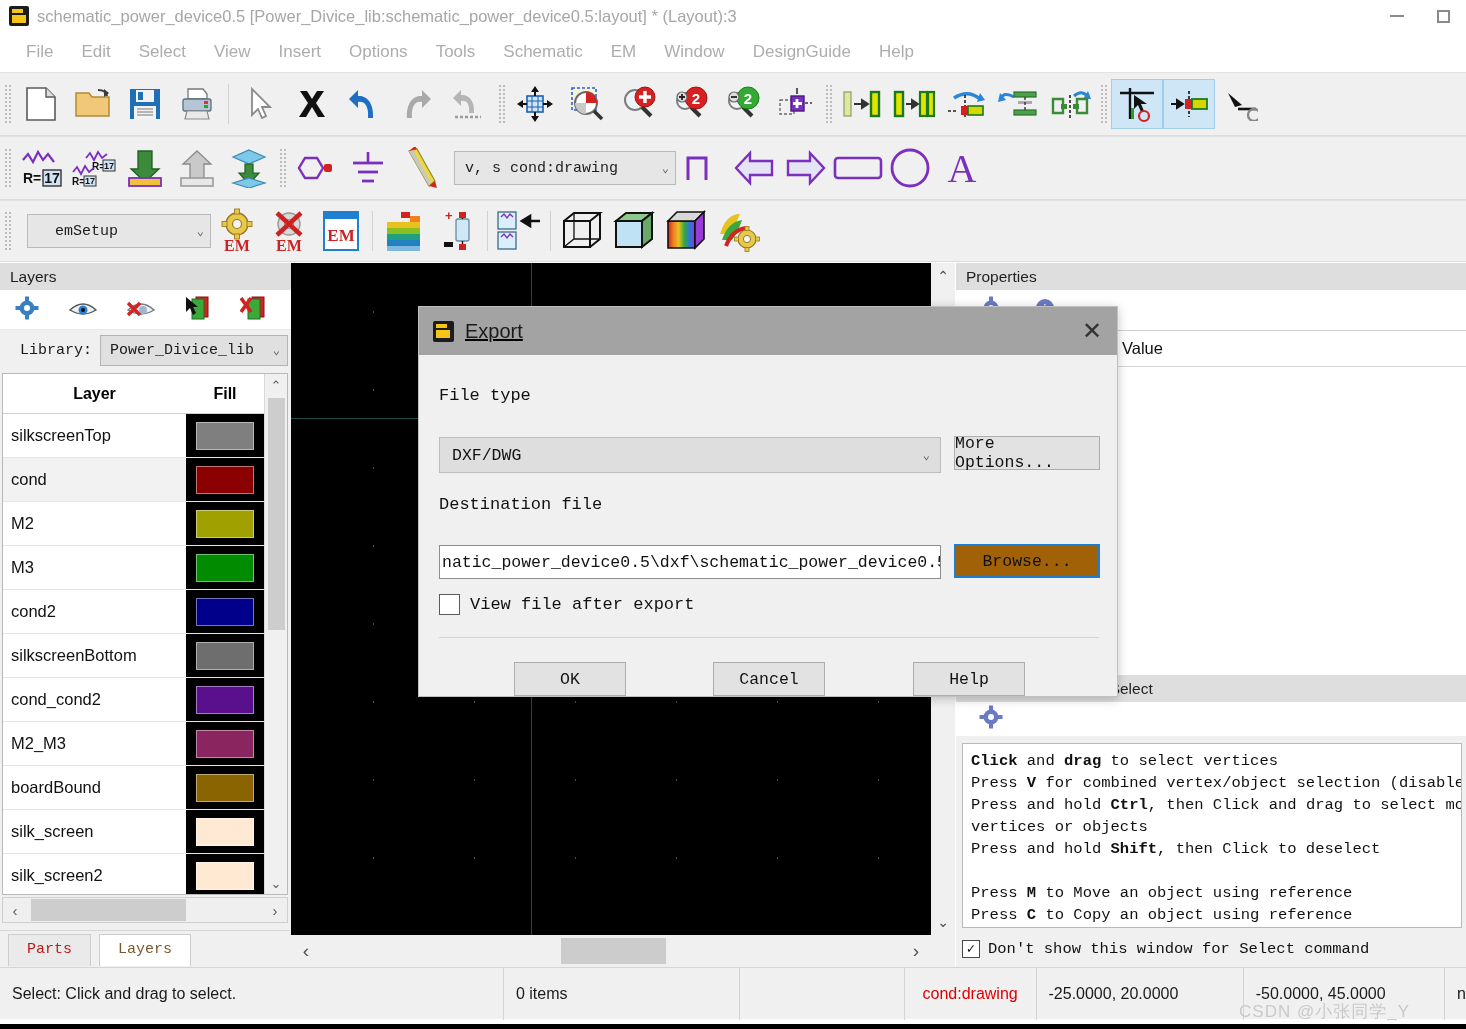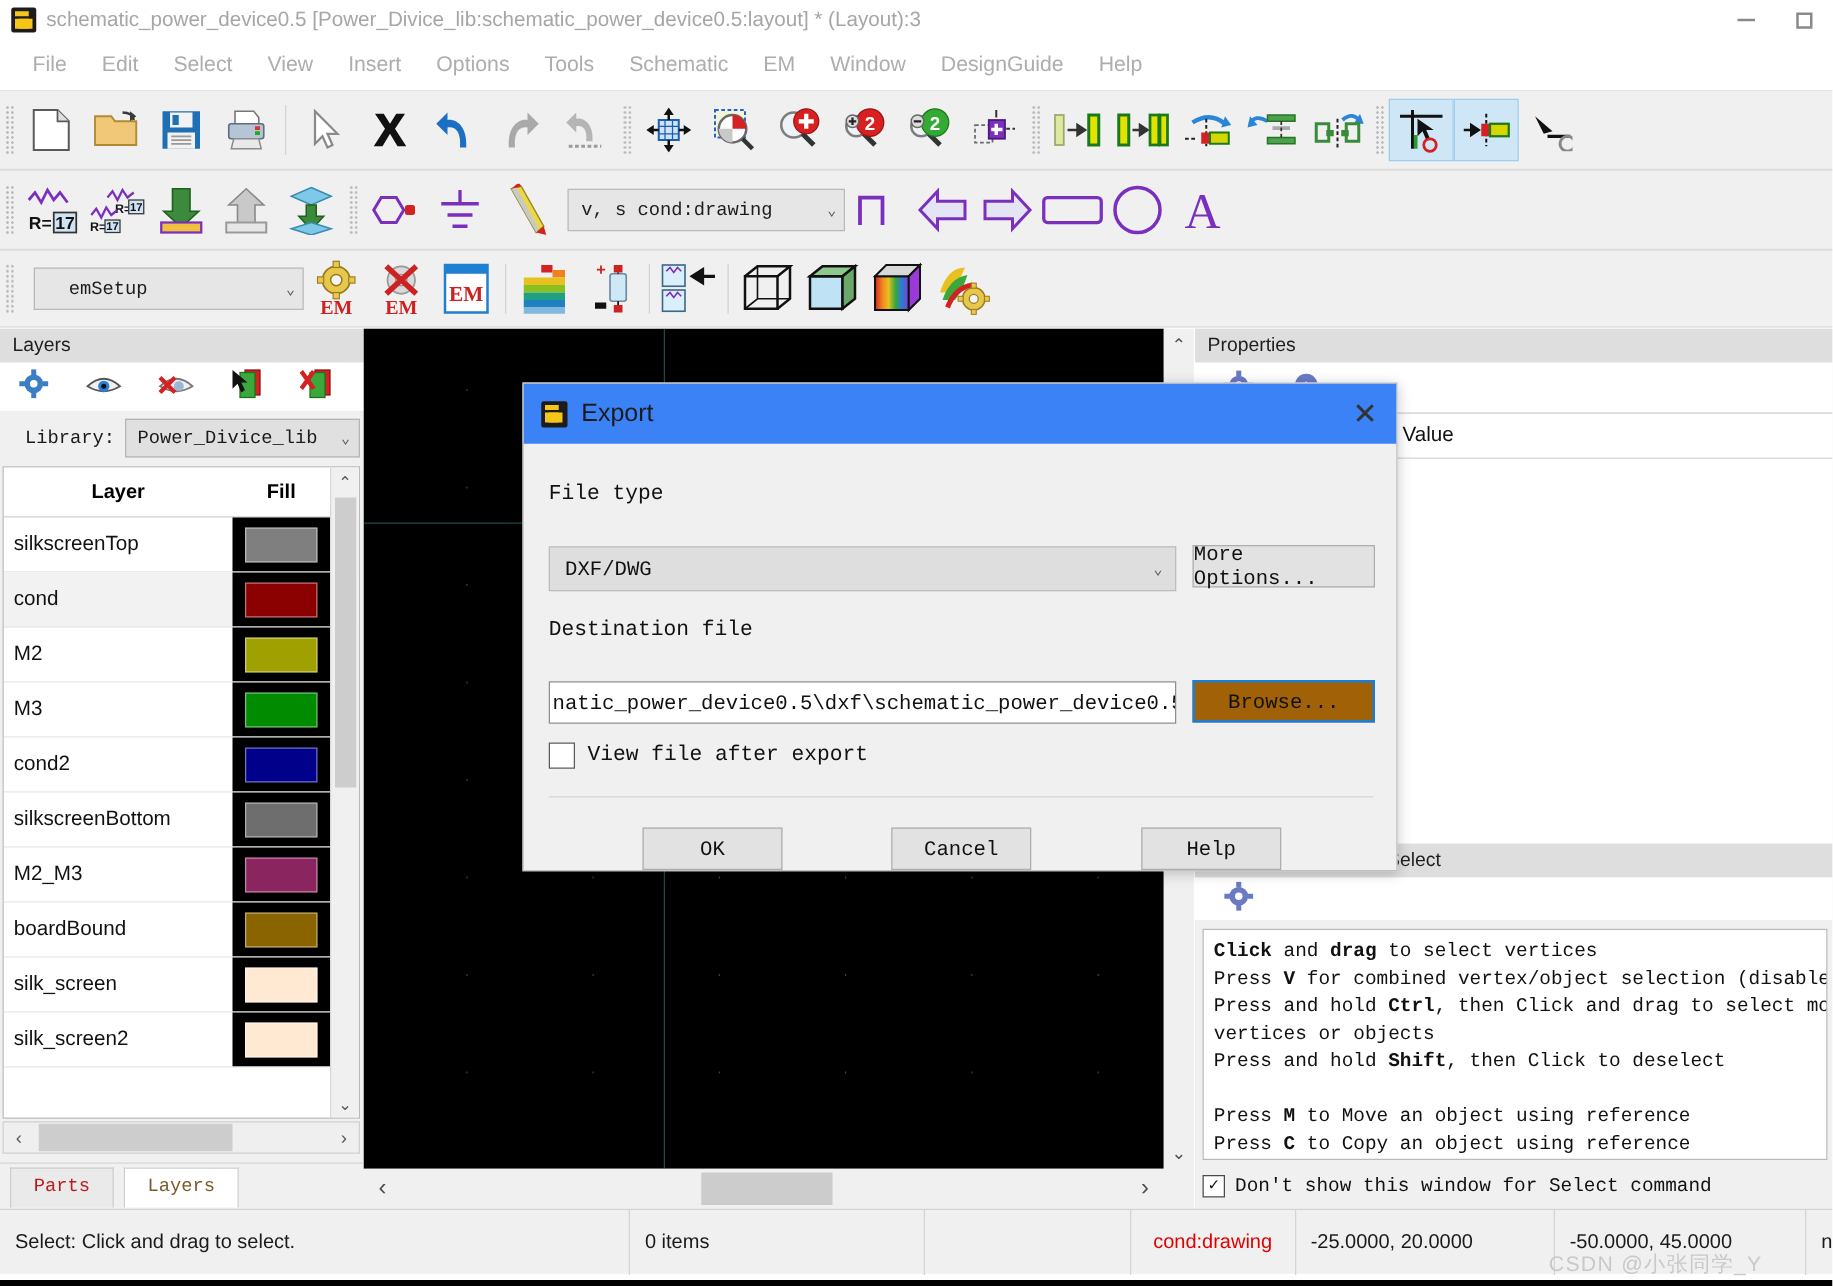--- a/index.html
+++ b/index.html
@@ -71,21 +71,21 @@
   .tbtn svg { display: block; }
 
   
   .tcombo {
     height: 34px; background: #e6e6e6; border: 1px solid #b9b9b9;
     display: flex; align-items: center; padding: 0 6px 0 10px;
     font-family: "Liberation Mono", monospace; font-size: 15px; color: #1d1d1d;
     justify-content: space-between;
   }
   #layer-combo { width: 222px; margin-left: 8px; }
-  #emsetup-combo { width: 216px; margin-left: 12px; padding-left: 27px; }
+  #emsetup-combo { width: 184px; margin-left: 12px; padding-left: 27px; }
   .chev { color: #555; font-size: 12px; margin-left: 6px; }
 
   
   .layers-panel {
     position: absolute; left: 0; top: 263px; width: 350px; height: 704px;
     background: #f0f0f0; border-right: 1px solid #cdcdcd;
   }
   .panel-title {
     height: 27px; background: #dedede; display: flex; align-items: center;
     padding-left: 10px; font-size: 15.5px; color: #1f1f1f;
@@ -227,21 +227,21 @@
     letter-spacing: 1px; pointer-events: none;
   }
   .bottom-edge { position:absolute; left:0; top:1024px; width:1466px; height:5px; background:#000; }
 
   
   .dialog {
     position:absolute; left: 418px; top: 306px; width: 700px; height: 391px;
     background:#f0f0f0; border: 1px solid #c0c0c0; box-shadow: 0 2px 10px rgba(0,0,0,0.22);
   }
   .dlg-title {
-    height: 48px; background:#3b82f6; display:flex; align-items:center; padding-left: 14px;
+    height: 48px; background:#a3a3a3; display:flex; align-items:center; padding-left: 14px; text-decoration: underline;
   }
   .dlg-icon {
     width: 21px; height: 21px; background:#1c1c1c; border-radius:2px; position:relative; flex:0 0 auto;
   }
   .dlg-icon::before {
     content:""; position:absolute; left:3px; top:3px; width:11px; height:4px; background:#f5c518;
   }
   .dlg-icon::after {
     content:""; position:absolute; left:6px; top:9px; width:11px; height:8px; background:#f5c518;
     box-shadow:-3px 0 0 0 #f5c518;
@@ -850,20 +850,26 @@
             <div class="swatch" style="background: rgb(0, 0, 139);"></div>
           </div>
       </div>
       <div class="lrow">
         <div class="c1">silkscreenBottom</div>
         <div class="c2">
             <div class="swatch" style="background: rgb(110, 110, 110);"></div>
           </div>
       </div>
       <div class="lrow">
+        <div class="c1">cond_cond2</div>
+        <div class="c2">
+            <div class="swatch" style="background: rgb(90, 15, 140);"></div>
+          </div>
+      </div>
+      <div class="lrow">
         <div class="c1">M2_M3</div>
         <div class="c2">
             <div class="swatch" style="background: rgb(139, 37, 96);"></div>
           </div>
       </div>
       <div class="lrow">
         <div class="c1">boardBound</div>
         <div class="c2">
             <div class="swatch" style="background: rgb(138, 100, 0);"></div>
           </div>

